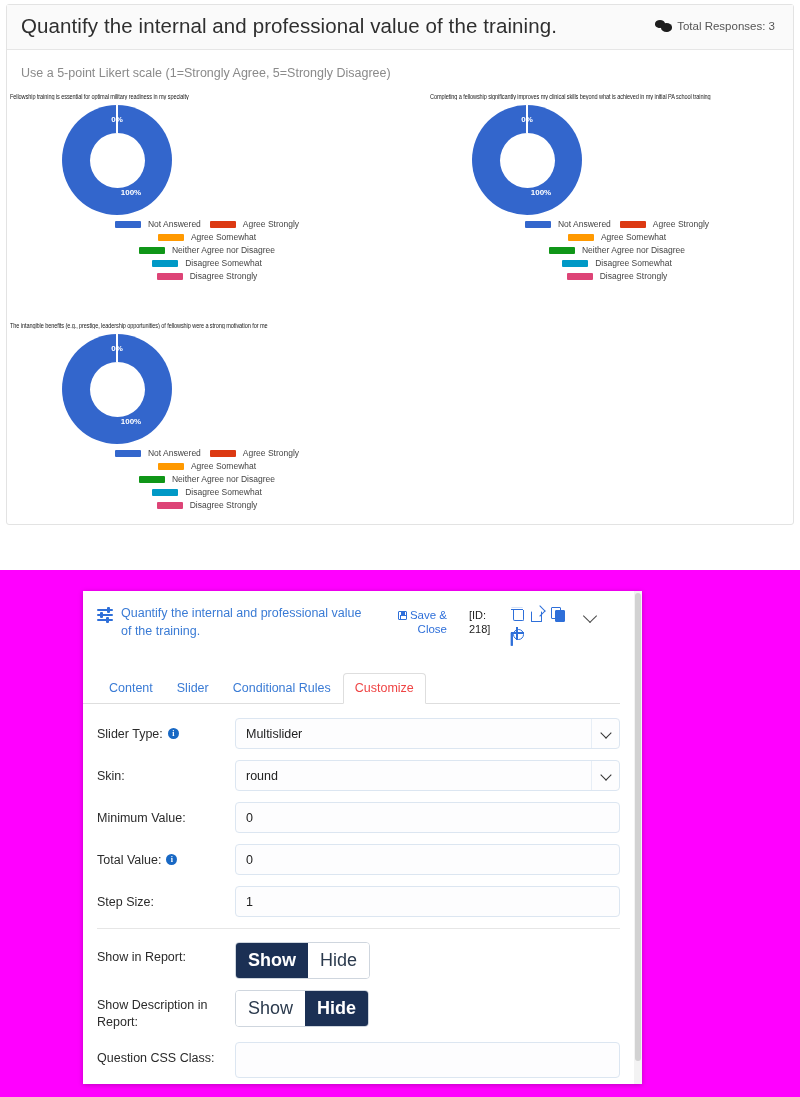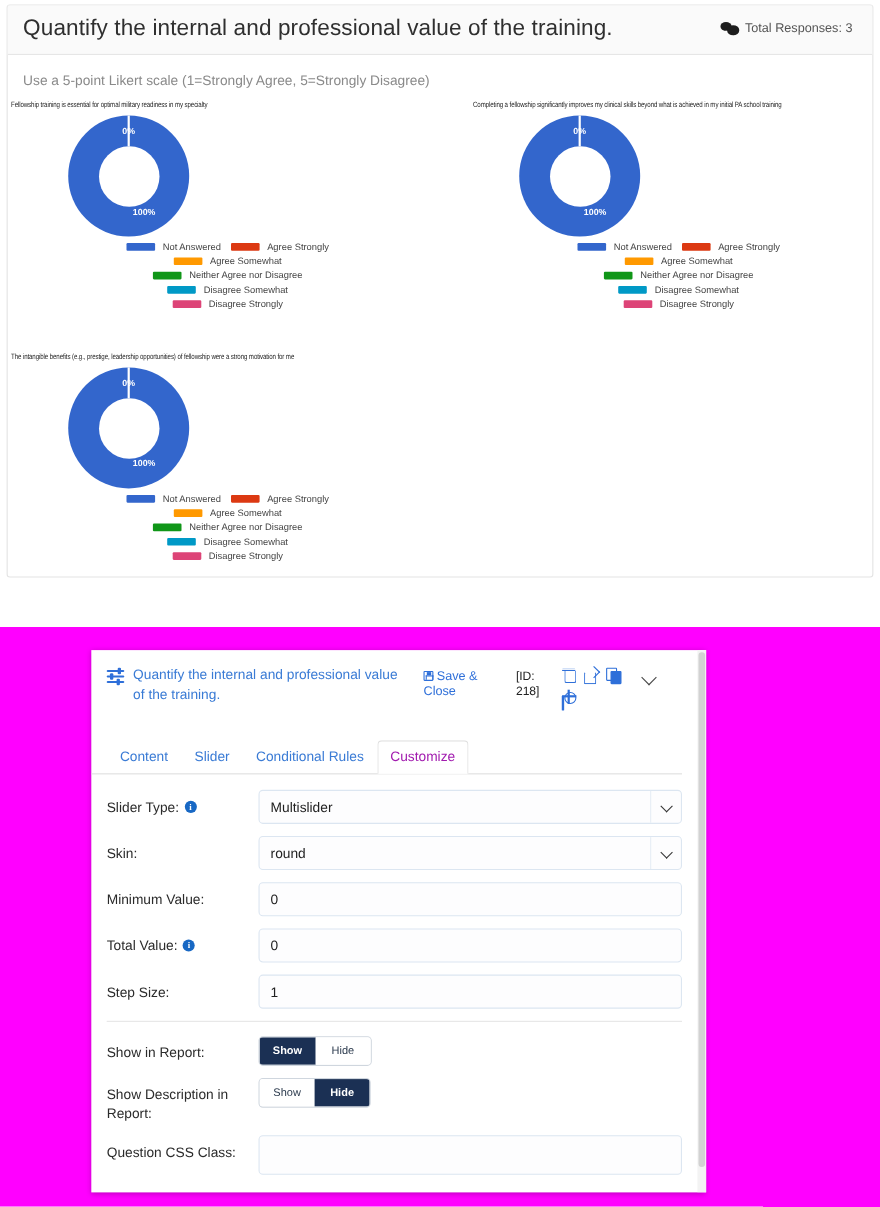--- a/index.html
+++ b/index.html
@@ -93,21 +93,21 @@
   .sliders-icon i:nth-child(2){ top:6px; width:16px; }
   .sliders-icon i:nth-child(3){ top:11px; width:16px; }
   .sliders-icon b { position:absolute; width:3px; height:6px; background:#2e6fd9; border-radius:1px; }
   .sliders-icon b:nth-child(4){ top:-1px; left:10px; }
   .sliders-icon b:nth-child(5){ top:4px; left:3px; }
   .sliders-icon b:nth-child(6){ top:9px; left:9px; }
 
   .m-title { font-size:12.5px; line-height:1.42; color:#3a7bd5; }
 
   .saveclose {
-    width:66px; text-align:left; font-size:11.5px; color:#2e6fd9; line-height:1.25;
+    width:66px; text-align:right; font-size:11.5px; color:#2e6fd9; line-height:1.25;
     cursor:pointer; margin-top:3px; padding-left:4px;
   }
   .saveclose .sv-ico {
     display:inline-block; width:9px; height:9px; border:1.4px solid #2e6fd9; border-radius:1px;
     position:relative; vertical-align:-1px; margin-right:3px;
   }
   .saveclose .sv-ico::before { content:""; position:absolute; left:1.6px; top:-0.5px; width:4px; height:3px; background:#2e6fd9; }
   .saveclose .sv-ico::after { content:""; position:absolute; left:1.2px; bottom:0; width:4.6px; height:3px; border:1px solid #2e6fd9; border-bottom:none; }
 
   .idbox { width:36px; font-size:11px; color:#222; line-height:1.3; margin-top:3px; margin-left:16px; }
@@ -157,21 +157,21 @@
     display:flex; justify-content:center;
   }
   .chev span {
     display:block; width:10px; height:10px; border-right:1.8px solid #4a4a4a; border-bottom:1.8px solid #4a4a4a;
     transform:rotate(45deg); margin-top:-4px;
   }
 
   
   .tabs { display:flex; align-items:flex-end; padding:10px 0 0 14px; border-bottom:1px solid #dedede; margin:18px 14px 0 0; }
   .tab { font-size:12.5px; color:#3a7bd5; padding:7px 11px 8px 11px; cursor:pointer; border:1px solid transparent; margin-bottom:-1px; }
-  .tab.active { color:#a21caf; background:#fff; border-color:#dedede; border-bottom-color:#fff; border-radius:4px 4px 0 0; }
+  .tab.active { color:#ef4444; background:#fff; border-color:#dedede; border-bottom-color:#fff; border-radius:4px 4px 0 0; }
 
   
   .form { padding:14px 14px 0 14px; }
   .frow { display:flex; align-items:flex-start; margin-bottom:11px; }
   .flabel { width:138px; font-size:12.5px; color:#2b2b2b; padding-top:8px; display:flex; align-items:flex-start; gap:5px; line-height:1.35; }
   .info {
     width:11px; height:11px; border-radius:50%; background:#1868c4; color:#fff;
     font-size:8px; font-weight:700; line-height:11px; text-align:center; flex:none; margin-top:2px;
     font-family:"Liberation Serif", serif; cursor:pointer;
   }
@@ -187,21 +187,21 @@
   }
   .sel .divider { position:absolute; right:28px; top:1px; bottom:1px; width:1px; background:#e7eef6; }
   .sel .caret {
     position:absolute; right:10px; top:11px; width:8px; height:8px;
     border-right:1.7px solid #333; border-bottom:1.7px solid #333; transform:rotate(45deg);
   }
   .divider-line { height:1px; background:#e6e6e6; margin:9px 0 13px 0; }
 
   .toggle { display:inline-flex; border-radius:4px; overflow:hidden; border:1px solid #cfd6de; }
   .tg {
-    min-width:50px; text-align:center; font-size:10px; padding:7px 12px; cursor:pointer;
+    min-width:50px; text-align:center; font-size:18px; padding:7px 12px; cursor:pointer;
     background:#fff; color:#2b3a4d;
   }
   .tg.on { background:#1b3054; color:#fff; font-weight:700; }
   .frow.toggle-row .flabel { padding-top:7px; }
 </style>
 </head>
 <body>
 
 <div class="report">
   <div class="report-card">

